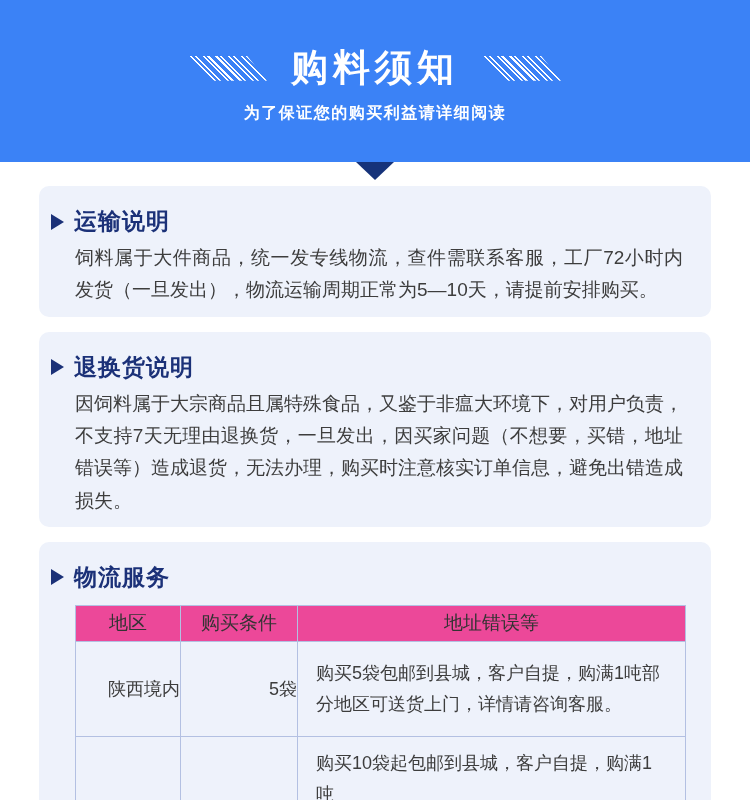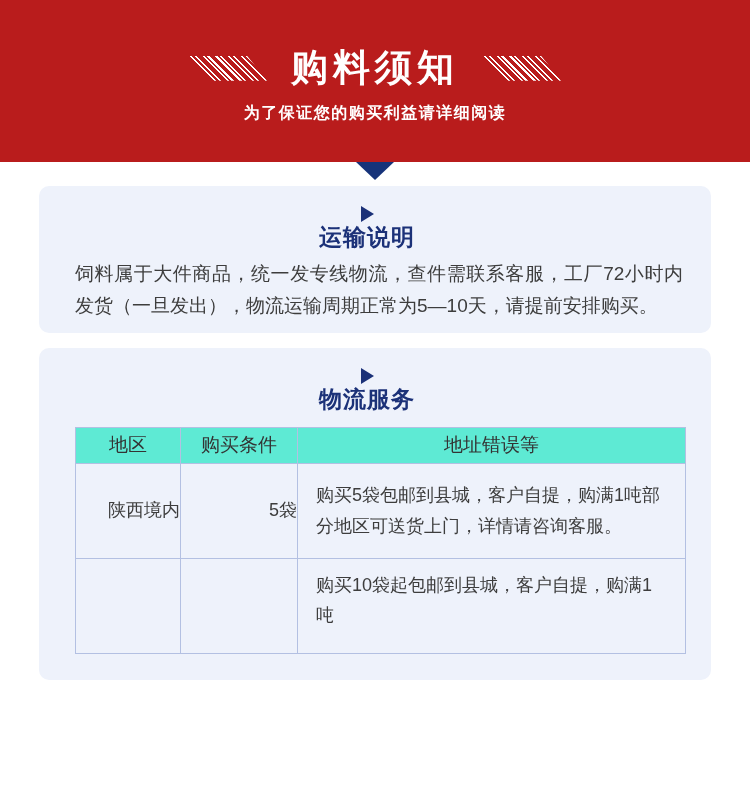--- a/index.html
+++ b/index.html
@@ -7,21 +7,21 @@
     width: 750px; height: 800px;
     overflow: hidden;
     background: #ffffff;
     font-family: "Liberation Sans", "DejaVu Sans", sans-serif;
   }
 
   
   .banner {
     position: relative;
     width: 750px; height: 162px;
-    background: #b91c1c;
+    background: #3b82f6;
   }
   .title-row {
     display: flex;
     justify-content: center;
     align-items: center;
     gap: 24px;
     padding-top: 46px;
   }
   .page-title {
     color: #ffffff;
@@ -66,23 +66,23 @@
   .content { padding: 24px 39px 0; }
   .card {
     background: #eef2fb;
     border-radius: 10px;
     padding: 20px 28px 10px 36px;
     margin-bottom: 15px;
   }
   .card-head {
     display: flex;
     align-items: center;
+    gap: 10px;
     margin-left: -24px;
     margin-bottom: 5px;
-    flex-direction: column;
   }
   .tri {
     width: 0; height: 0;
     border-left: 13px solid #1b3178;
     border-top: 8px solid transparent;
     border-bottom: 8px solid transparent;
   }
   .card-head h2 {
     color: #1b3178;
     font-size: 23px;
@@ -103,21 +103,21 @@
     border-collapse: collapse;
     width: 610px;
     margin: 12px 0 0 0;
     table-layout: fixed;
   }
   .logi-table th, .logi-table td {
     border: 1px solid #b3c0e2;
   }
   .logi-table th {
     height: 36px;
-    background: #5eead4;
+    background: #ec4899;
     color: #333333;
     font-size: 19px;
     font-weight: 500;
     text-align: center;
   }
   .logi-table td {
     height: 95px;
     color: #3d3d3d;
     font-size: 18px;
     line-height: 1.7;
@@ -147,20 +147,27 @@
 <main class="content">
 
   <section class="card">
     <div class="card-head">
       <span class="tri"></span>
       <h2>运输说明</h2>
     </div>
     <p class="card-body">饲料属于大件商品，统一发专线物流，查件需联系客服，工厂72小时内发货（一旦发出），物流运输周期正常为5—10天，请提前安排购买。</p>
   </section>
 
+  <section class="card">
+    <div class="card-head">
+      <span class="tri"></span>
+      <h2>退换货说明</h2>
+    </div>
+    <p class="card-body">因饲料属于大宗商品且属特殊食品，又鉴于非瘟大环境下，对用户负责，不支持7天无理由退换货，一旦发出，因买家问题（不想要，买错，地址错误等）造成退货，无法办理，购买时注意核实订单信息，避免出错造成损失。</p>
+  </section>
 
   <section class="card logistics">
     <div class="card-head">
       <span class="tri"></span>
       <h2>物流服务</h2>
     </div>
 
     <table class="logi-table">
       <colgroup>
         <col class="col-region">

